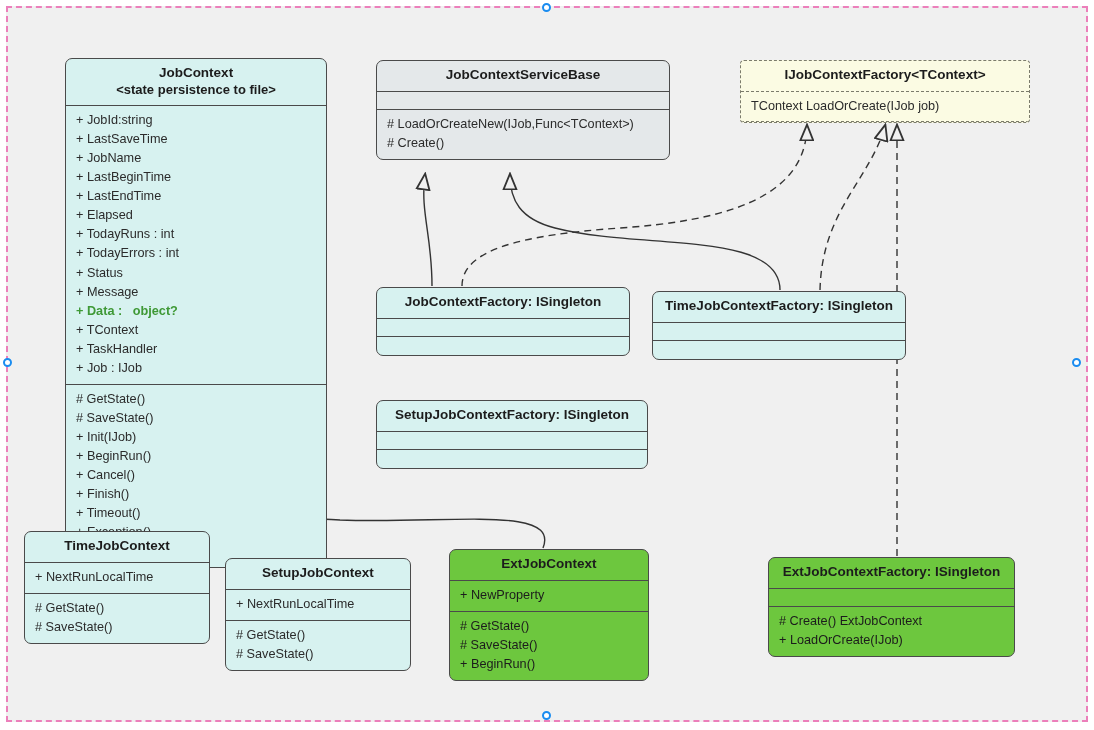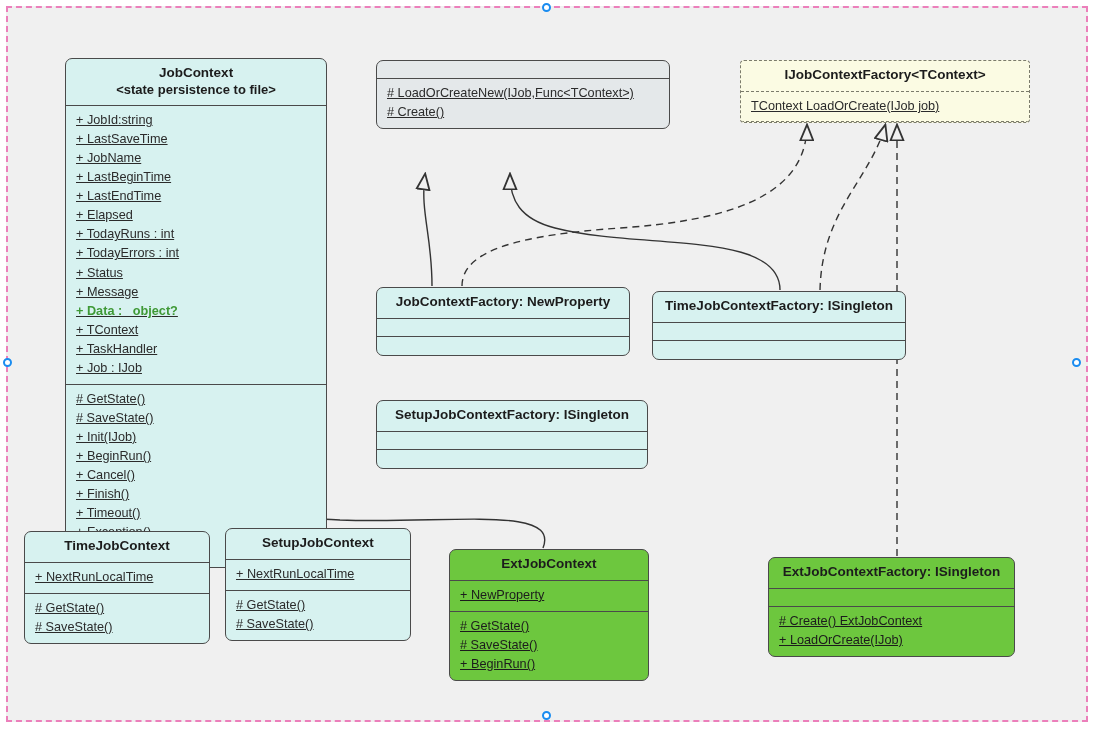--- a/index.html
+++ b/index.html
@@ -57,21 +57,20 @@
     color: #1c1c1c;
     padding: 6px 8px 7px 8px;
     line-height: 1.25;
   }
   .uml .title .sub { display: block; font-size: 13px; }
   .uml .members {
     font-size: 12.7px;
     color: #2b2b2b;
     line-height: 1.5;
     padding: 5px 10px 6px 10px;
-    text-decoration: underline;
   }
   .uml .members .m { white-space: pre; }
   .uml .members .m.hl { color: #3f9936; font-weight: bold; }
   .uml .members.empty { min-height: 18px; }
 
   
   .uml.gray { background: #e4e8ea; }
   .uml.green { background: #6dc73e; }
   .uml.green .title, .uml.green .members { color: #1c1c1c; }
   .uml.iface {
@@ -84,21 +83,21 @@
   .uml.iface .members { font-size: 12.7px; padding: 5px 10px; }
 
   
   #jobcontext       { left: 65px;  top: 58px;  width: 262px; }
   #servicebase      { left: 376px; top: 60px;  width: 294px; }
   #ifactory         { left: 740px; top: 60px;  width: 290px; }
   #jcfactory        { left: 376px; top: 287px; width: 254px; }
   #timejcfactory    { left: 652px; top: 291px; width: 254px; }
   #setupjcfactory   { left: 376px; top: 400px; width: 272px; }
   #timejobcontext   { left: 24px;  top: 531px; width: 186px; }
-  #setupjobcontext  { left: 225px; top: 528px; width: 186px; }
+  #setupjobcontext  { left: 225px; top: 558px; width: 186px; }
   #extjobcontext    { left: 449px; top: 549px; width: 200px; }
   #extfactory       { left: 768px; top: 557px; width: 247px; }
 </style>
 </head>
 <body>
 
 <div id="canvas">
 
   <div id="selection-frame"></div>
 
@@ -163,36 +162,37 @@
       <div class="m">+ BeginRun()</div>
       <div class="m">+ Cancel()</div>
       <div class="m">+ Finish()</div>
       <div class="m">+ Timeout()</div>
       <div class="m">+ Exception()</div>
       <div class="m">+ Fatal()</div>
     </div>
   </div>
 
   <div class="uml gray" id="servicebase">
+    <div class="sec title">JobContextServiceBase</div>
     <div class="sec members empty"></div>
     <div class="sec members">
       <div class="m"># LoadOrCreateNew(IJob,Func&lt;TContext&gt;)</div>
       <div class="m"># Create()</div>
     </div>
   </div>
 
   <div class="uml iface" id="ifactory">
     <div class="sec title">IJobContextFactory&lt;TContext&gt;</div>
     <div class="sec members">
       <div class="m">TContext LoadOrCreate(IJob job)</div>
     </div>
   </div>
 
   <div class="uml" id="jcfactory">
-    <div class="sec title">JobContextFactory: NewProperty</div>
+    <div class="sec title">JobContextFactory: ISingleton</div>
     <div class="sec members empty"></div>
     <div class="sec members empty"></div>
   </div>
 
   <div class="uml" id="timejcfactory">
     <div class="sec title">TimeJobContextFactory: ISingleton</div>
     <div class="sec members empty"></div>
     <div class="sec members empty"></div>
   </div>
 

